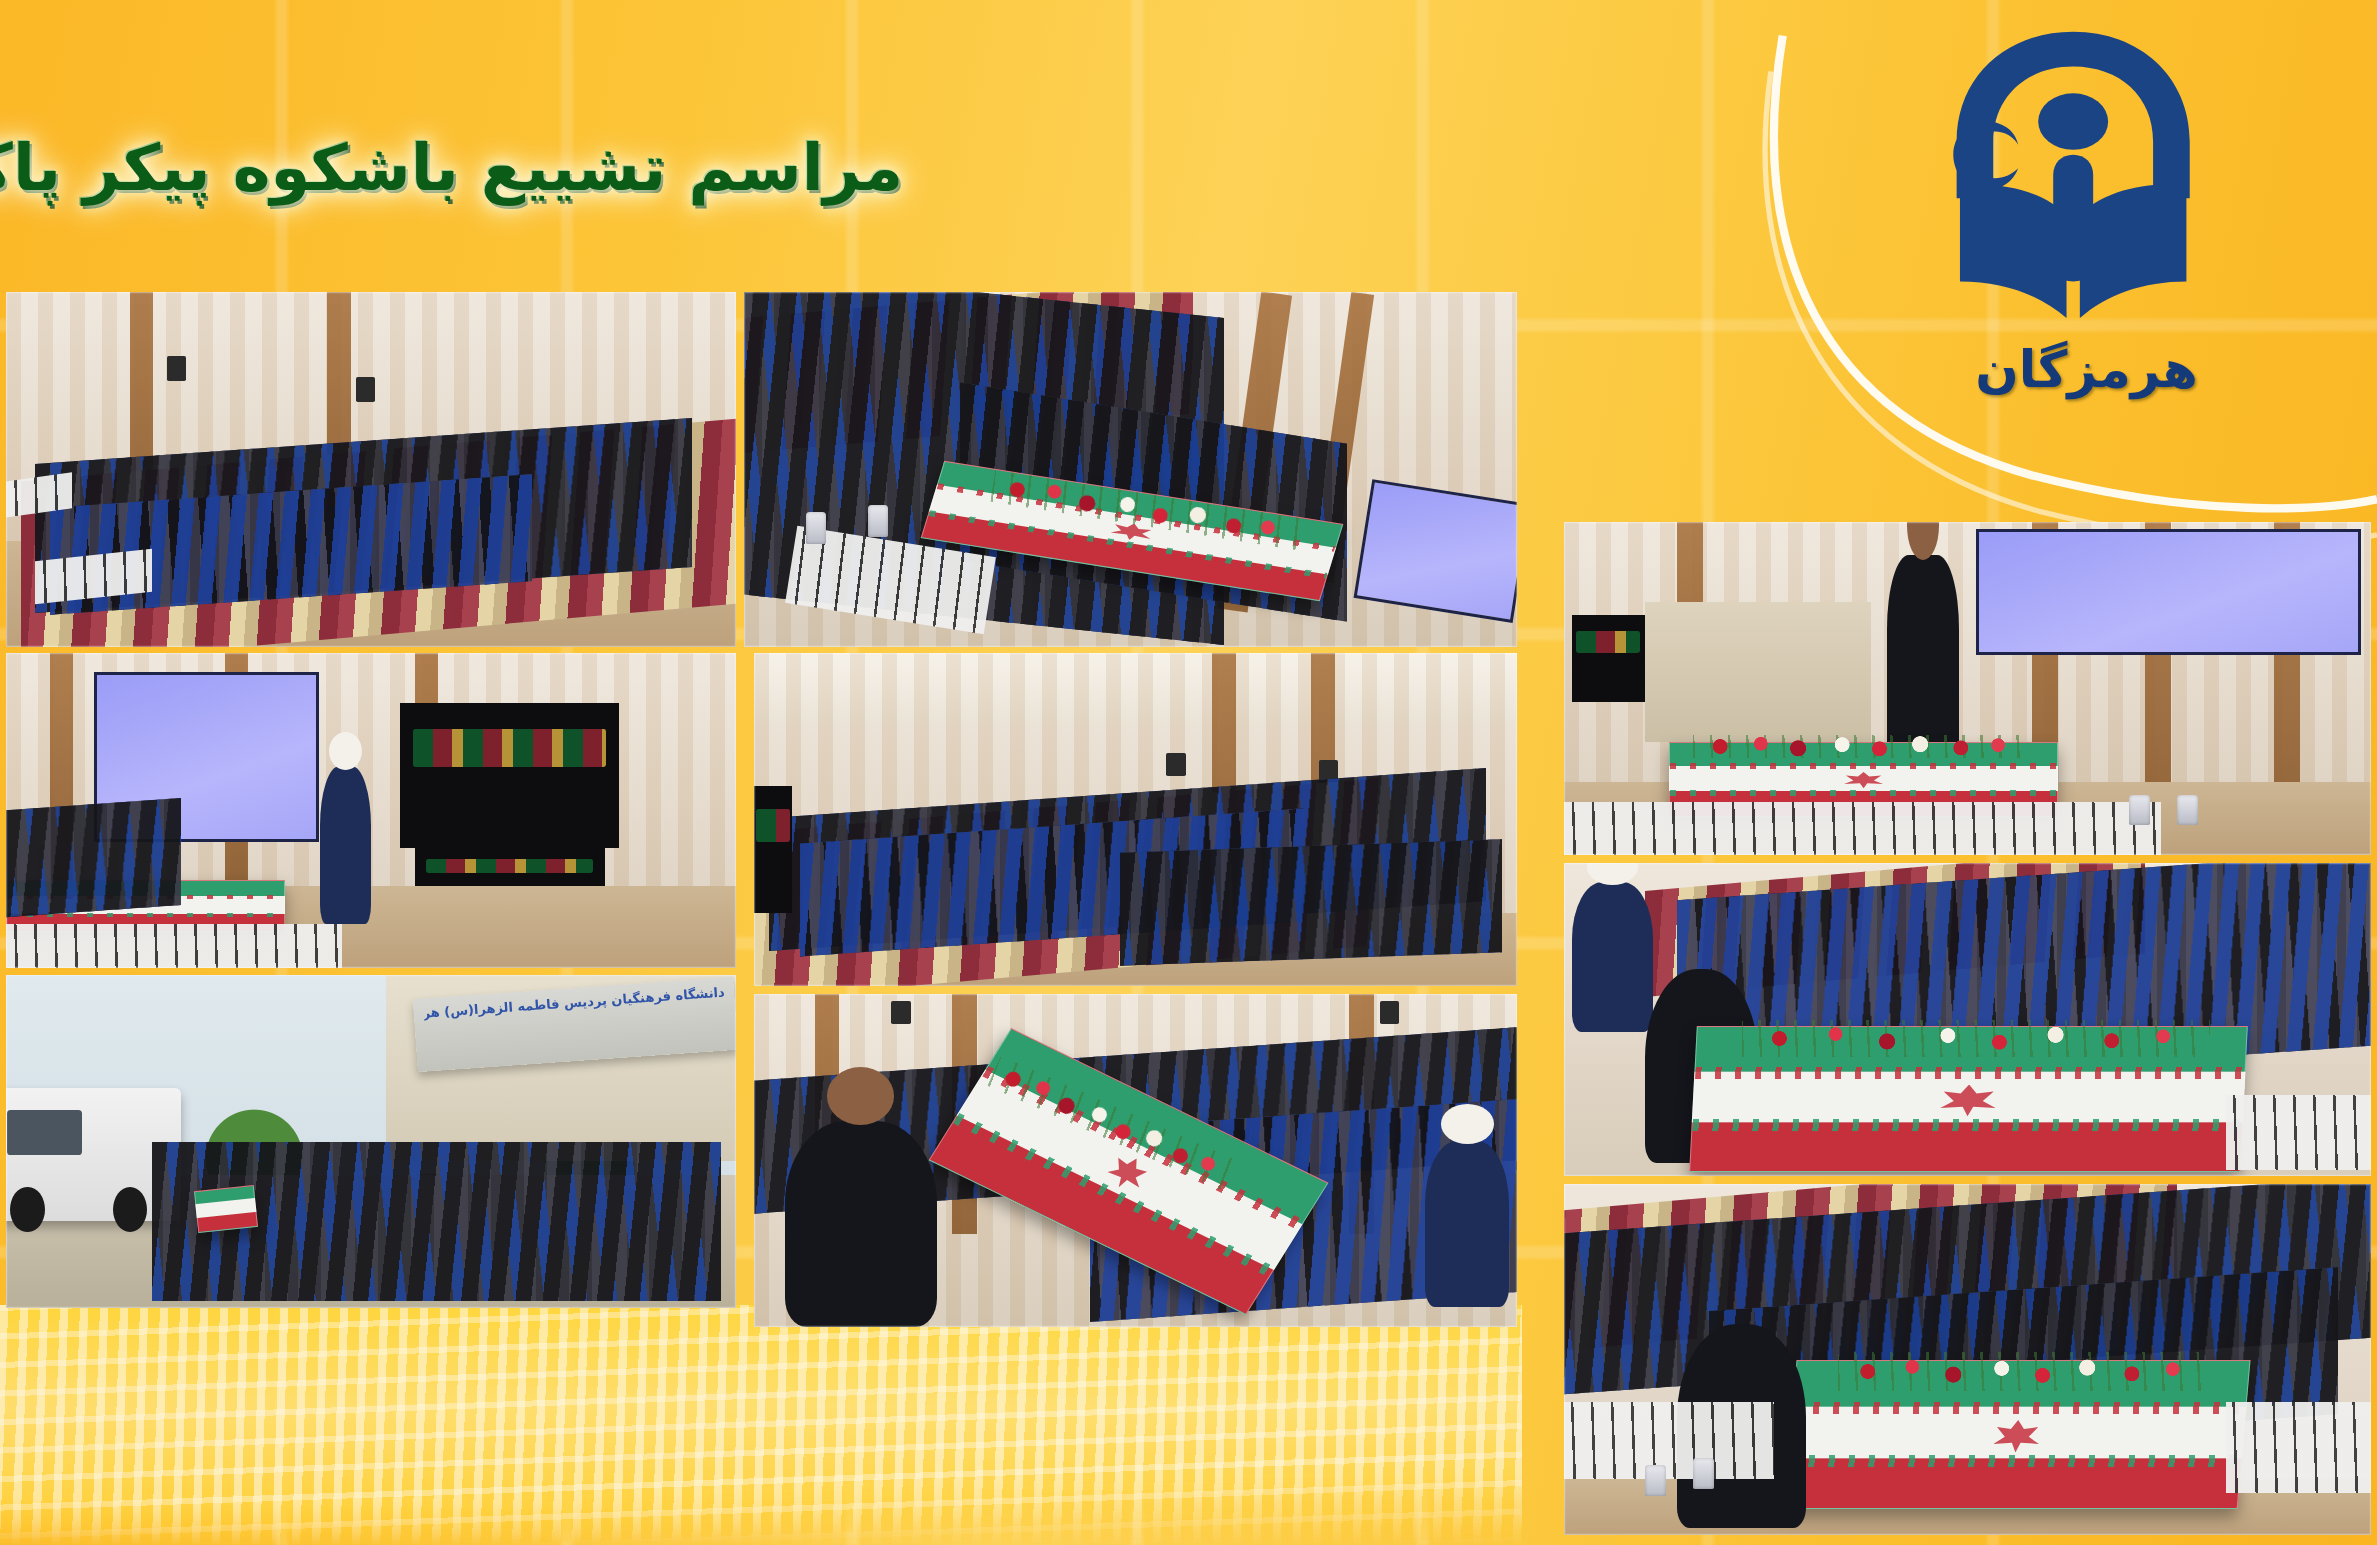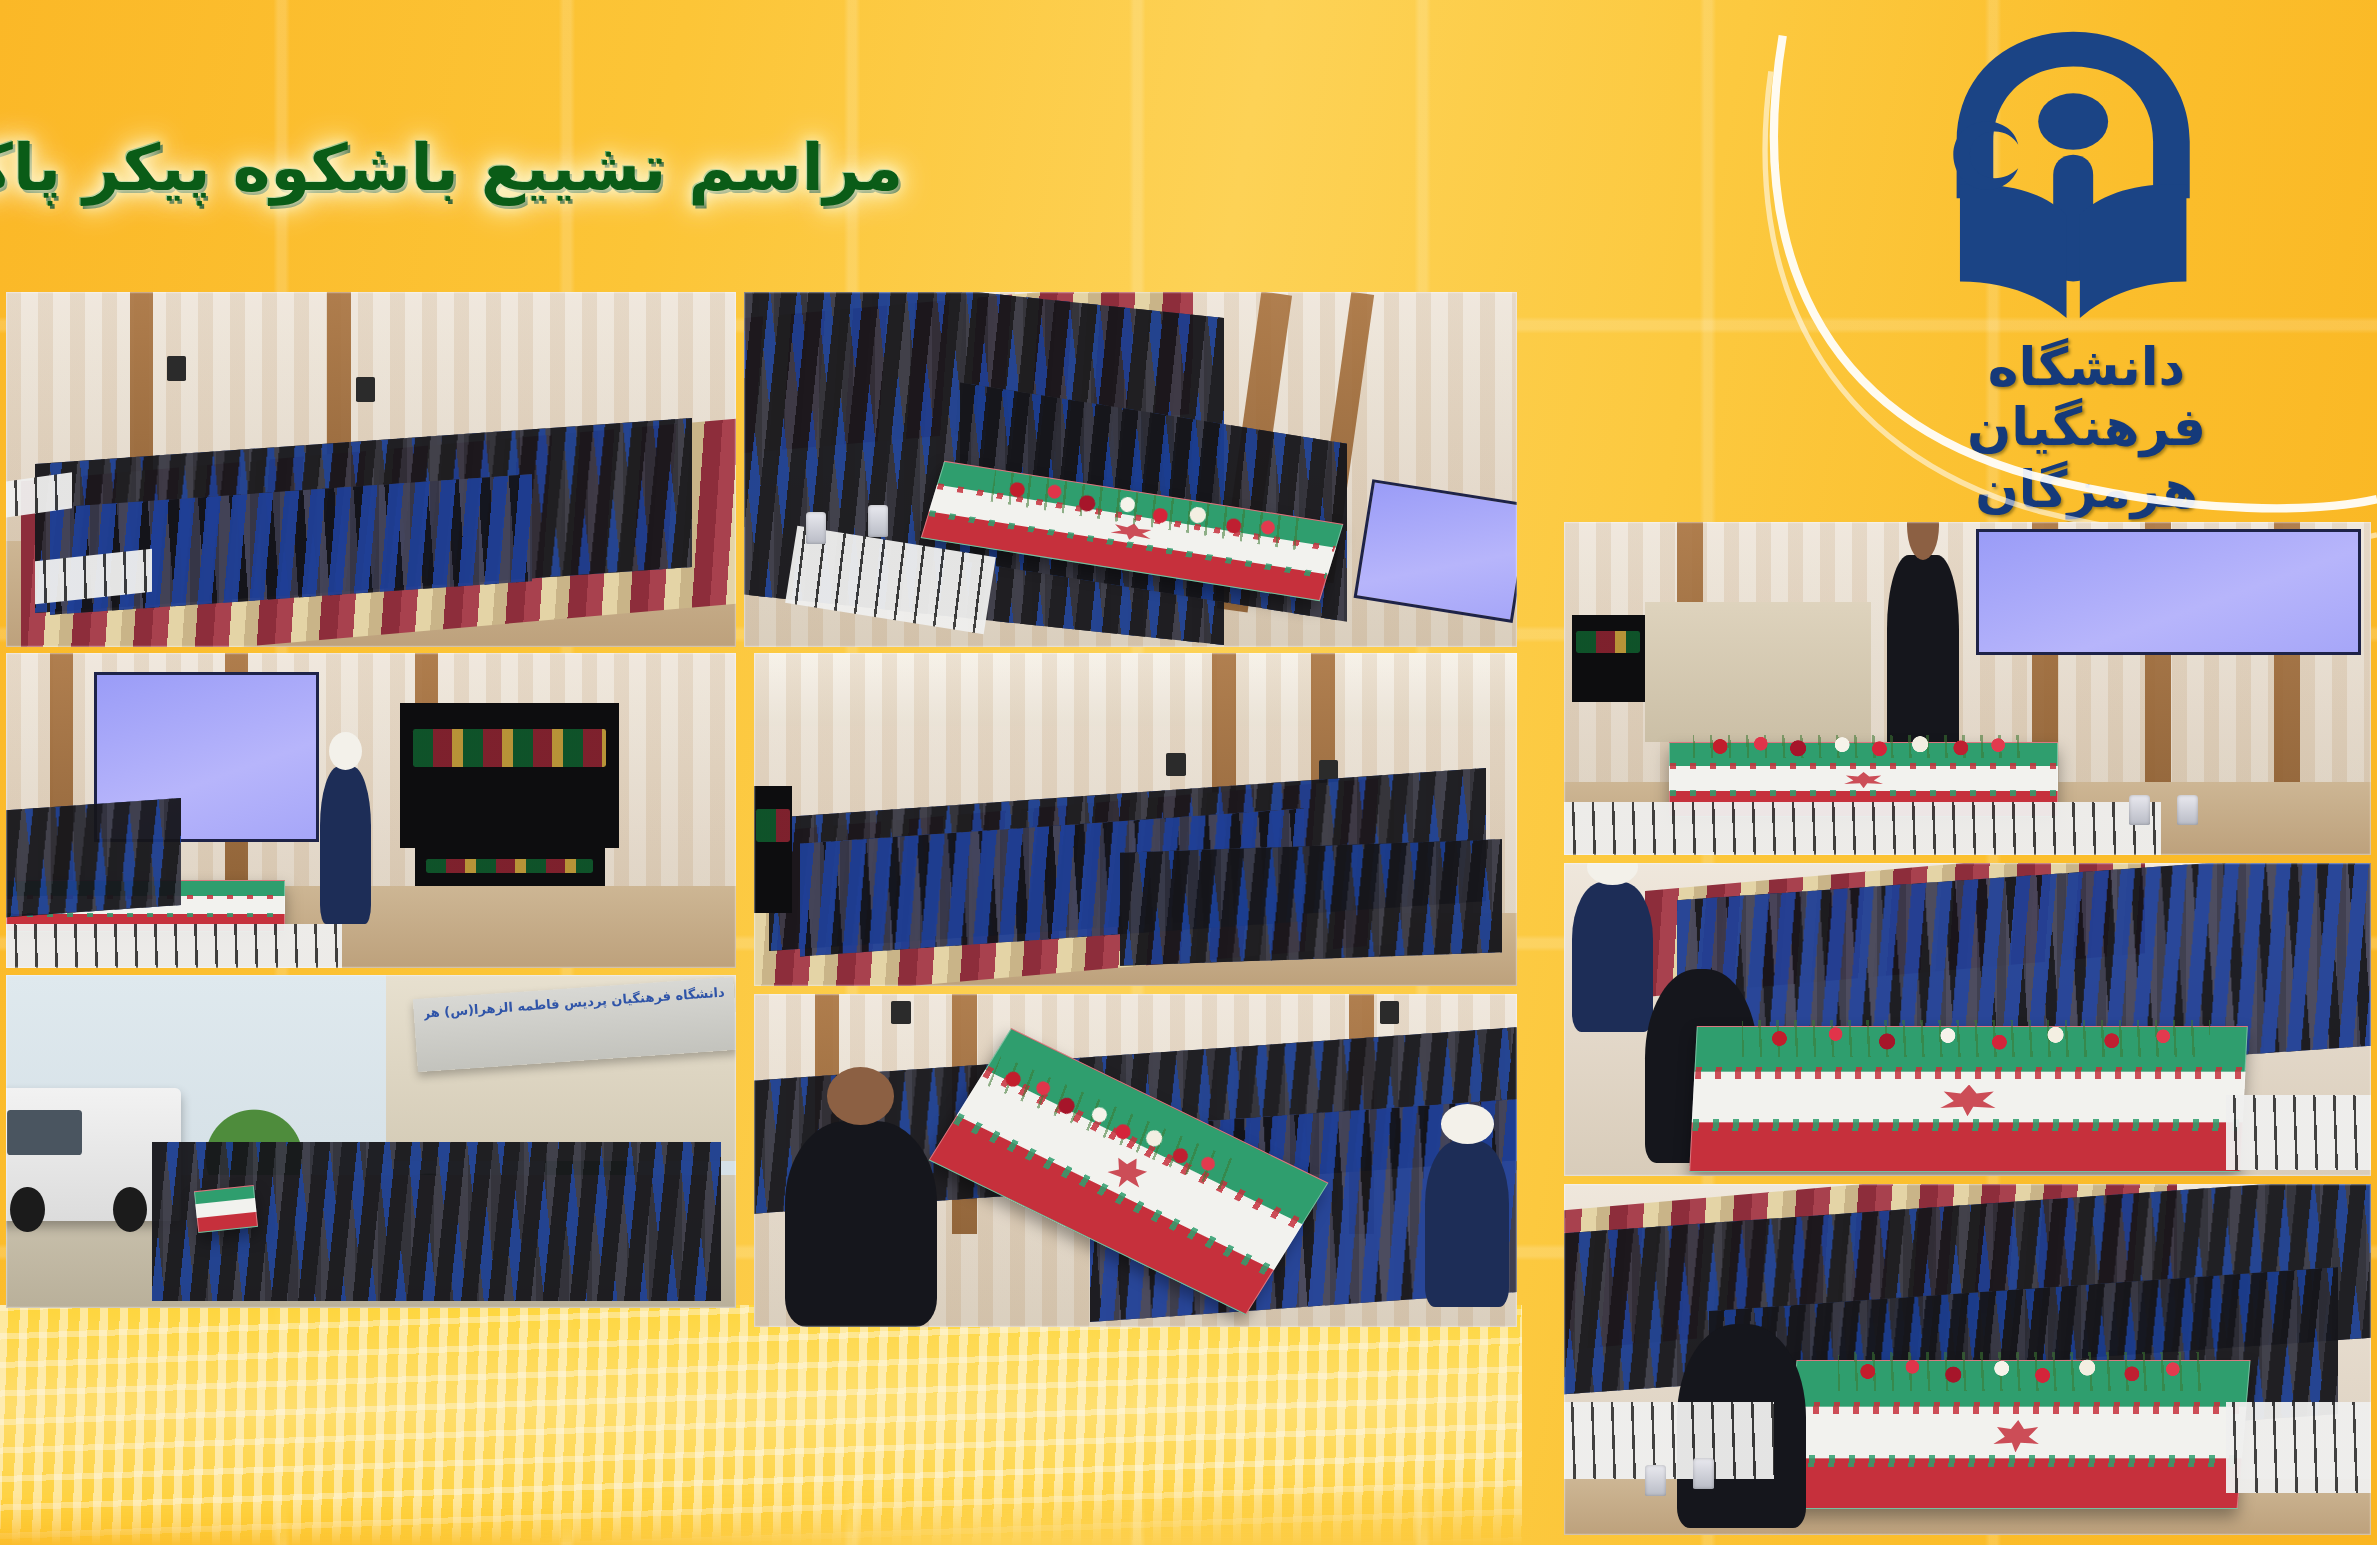--- a/index.html
+++ b/index.html
@@ -181,21 +181,20 @@
       <g fill="#1B4485">
         <path d="M22 116 V82 C22 43 52 16 92 16 C132 16 162 43 162 82 V116 h-22 V82 c0-27-20-45-48-45 S44 55 44 82 v34 Z"></path>
         <ellipse cx="92" cy="70" rx="21" ry="17"></ellipse>
         <path d="M92 90 c-7 0-12 5-12 12 v54 c0 6 4 10 12 10 s12-4 12-10 v-54 c0-7-5-12-12-12 Z"></path>
         <path d="M24 108 c30-2 52 6 64 18 v62 c-16-14-38-22-64-22 Z"></path>
         <path d="M160 108 c-30-2-52 6-64 18 v62 c16-14 38-22 64-22 Z"></path>
         <path d="M40 70 c-12 0-20 9-20 20 s8 21 20 21 c9 0 16-5 19-13 -4 4-9 6-14 6 -9 0-15-6-15-14 s6-14 15-14 c6 0 11 3 14 8 -2-9-10-14-19-14 Z"></path>
       </g>
     </svg>
     <div class="logo-cap">
-      <div class="l1">دانشگاه فرهنگیان</div>
       <div class="l2">هرمزگان</div>
     </div>
   </div>
 
   <svg class="swoosh" viewBox="0 0 4000 2600" preserveAspectRatio="none" aria-hidden="true">
     <path d="M3000 60 C2940 420 3060 700 3420 800 C3700 872 3910 860 4000 840" fill="none" stroke="#ffffff" stroke-width="14" opacity=".92"></path>
     <path d="M2980 120 C2930 470 3070 760 3430 860 C3710 930 3920 918 4000 900" fill="none" stroke="#ffffff" stroke-width="9" opacity=".55"></path>
   </svg>
 
   <div class="brush"></div>

